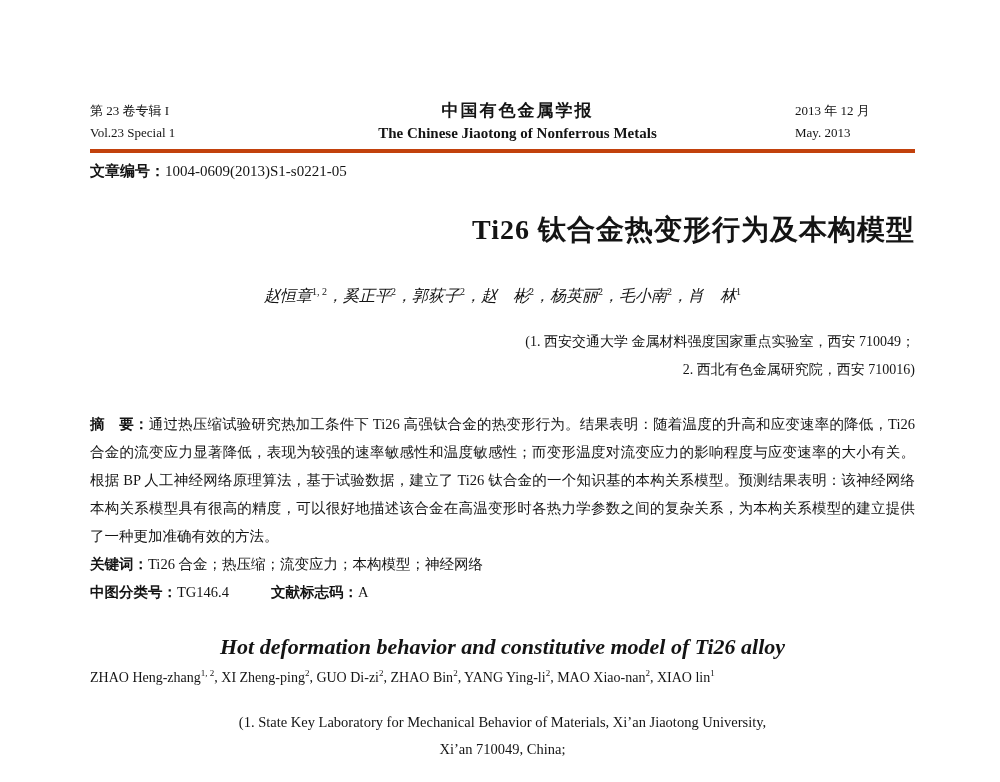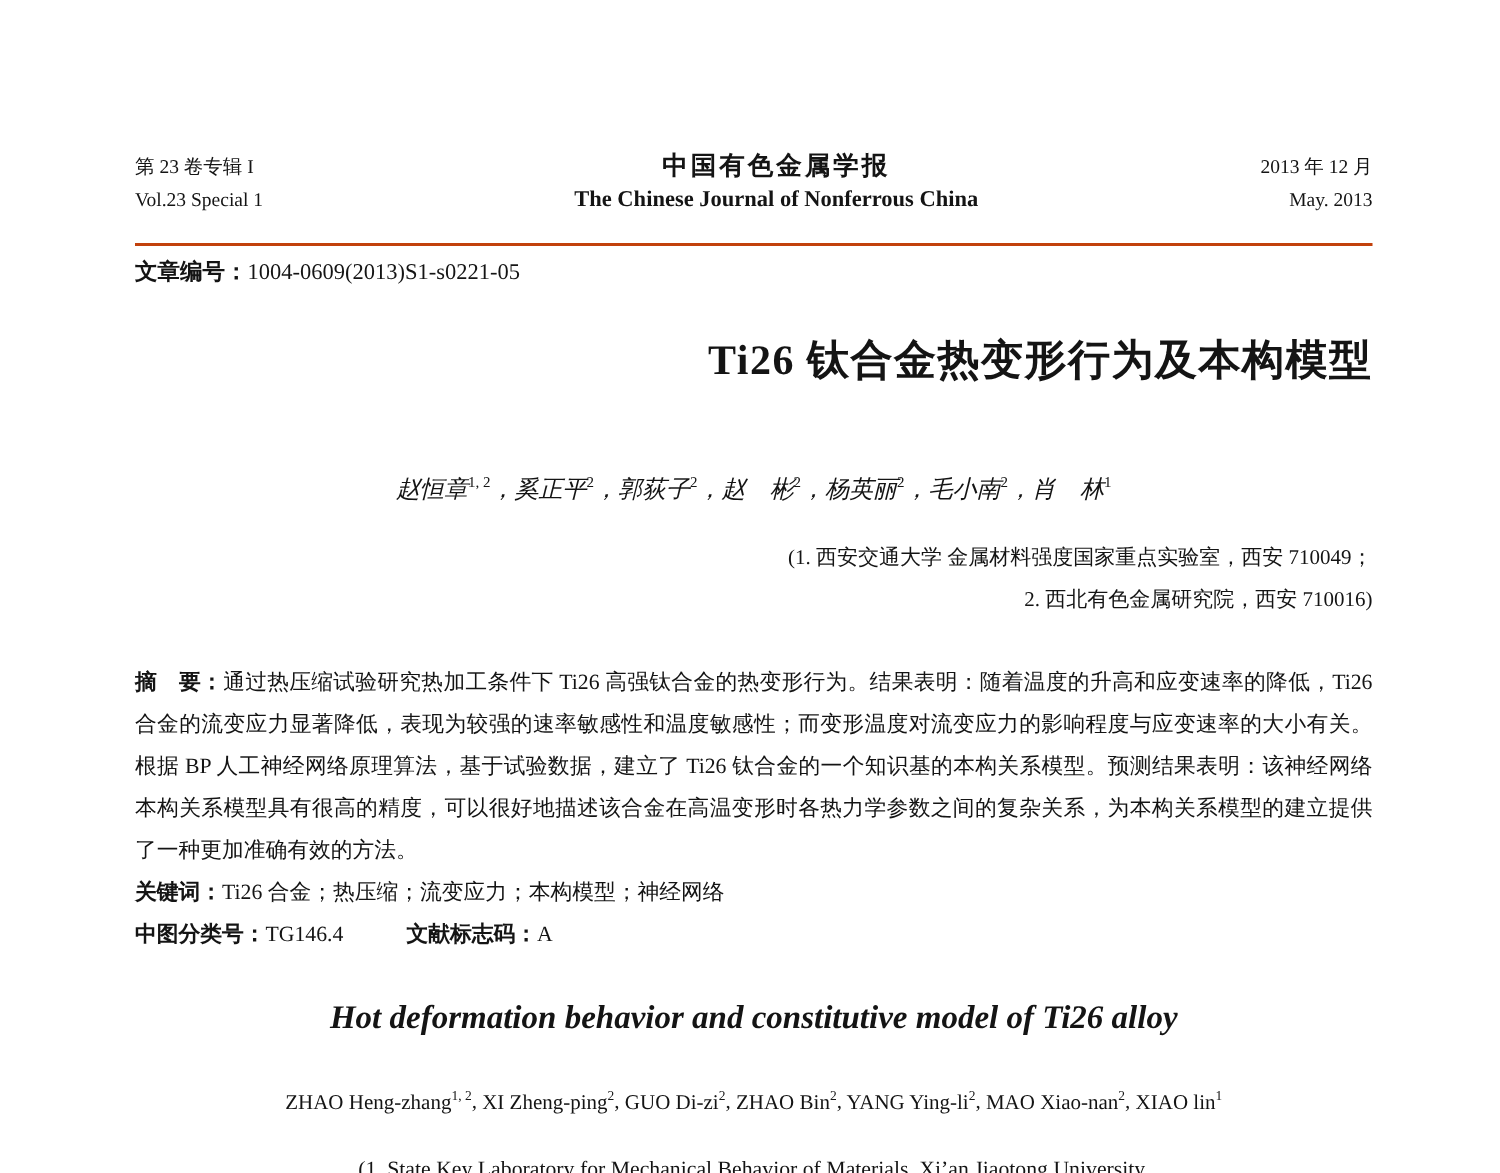--- a/index.html
+++ b/index.html
@@ -20,26 +20,26 @@
     width: 1000px;
     height: 782px;
     padding: 100px 85px 0 90px;
   }
 
   
   .journal-header {
     display: flex;
     justify-content: space-between;
     align-items: flex-end;
-    border-bottom: 2px solid #c2410c;
-    padding-bottom: 18px;
+    border-bottom: 4px solid #c2410c;
+    padding-bottom: 5px;
   }
   .jh-col { line-height: 22px; font-size: 13px; }
   .jh-left  { text-align: left;  min-width: 150px; }
-  .jh-right { text-align: right; min-width: 120px; }
+  .jh-right { text-align: left; min-width: 120px; }
   .jh-center { text-align: center; flex: 1; }
   .jh-center .zh { font-size: 17px; font-weight: bold; letter-spacing: 2px; }
   .jh-center .en { font-size: 15px; font-weight: bold; }
 
   
   .article-id {
     margin-top: 7px;
     font-size: 15px;
     line-height: 22px;
   }
@@ -50,21 +50,21 @@
     margin-top: 30px;
     text-align: right;
     font-size: 28px;
     font-weight: bold;
     letter-spacing: 1px;
     line-height: 36px;
   }
 
   
   .authors-zh {
-    margin-top: 52px;
+    margin-top: 32px;
     text-align: center;
     font-size: 16px;
     font-style: italic;
     line-height: 24px;
   }
   .authors-zh sup { font-size: 10px; font-style: normal; }
 
   
   .affils-zh {
     margin-top: 20px;
@@ -92,22 +92,21 @@
     margin-top: 26px;
     text-align: center;
     font-size: 22px;
     font-weight: bold;
     line-height: 30px;
     font-style: italic;
   }
 
   
   .authors-en {
-    margin-top: 26px;
-    text-align: center;
+    text-align: left;
     font-size: 14px;
     line-height: 22px;
   }
   .authors-en sup { font-size: 9px; }
 
   
   .affil-en {
     margin-top: 20px;
     text-align: center;
     font-size: 14.5px;
@@ -119,21 +118,21 @@
 
 <div class="page">
 
   <div class="journal-header">
     <div class="jh-col jh-left">
       <div>第 23 卷专辑 I</div>
       <div>Vol.23 Special 1</div>
     </div>
     <div class="jh-col jh-center">
       <div class="zh">中国有色金属学报</div>
-      <div class="en">The Chinese Journal of Nonferrous China</div>
+      <div class="en">The Chinese Jiaotong of Nonferrous Metals</div>
     </div>
     <div class="jh-col jh-right">
       <div>2013 年 12 月</div>
       <div>May. 2013</div>
     </div>
   </div>
 
   <div class="article-id">
     <span class="label">文章编号：</span><span>1004-0609(2013)S1-s0221-05</span>
   </div>

